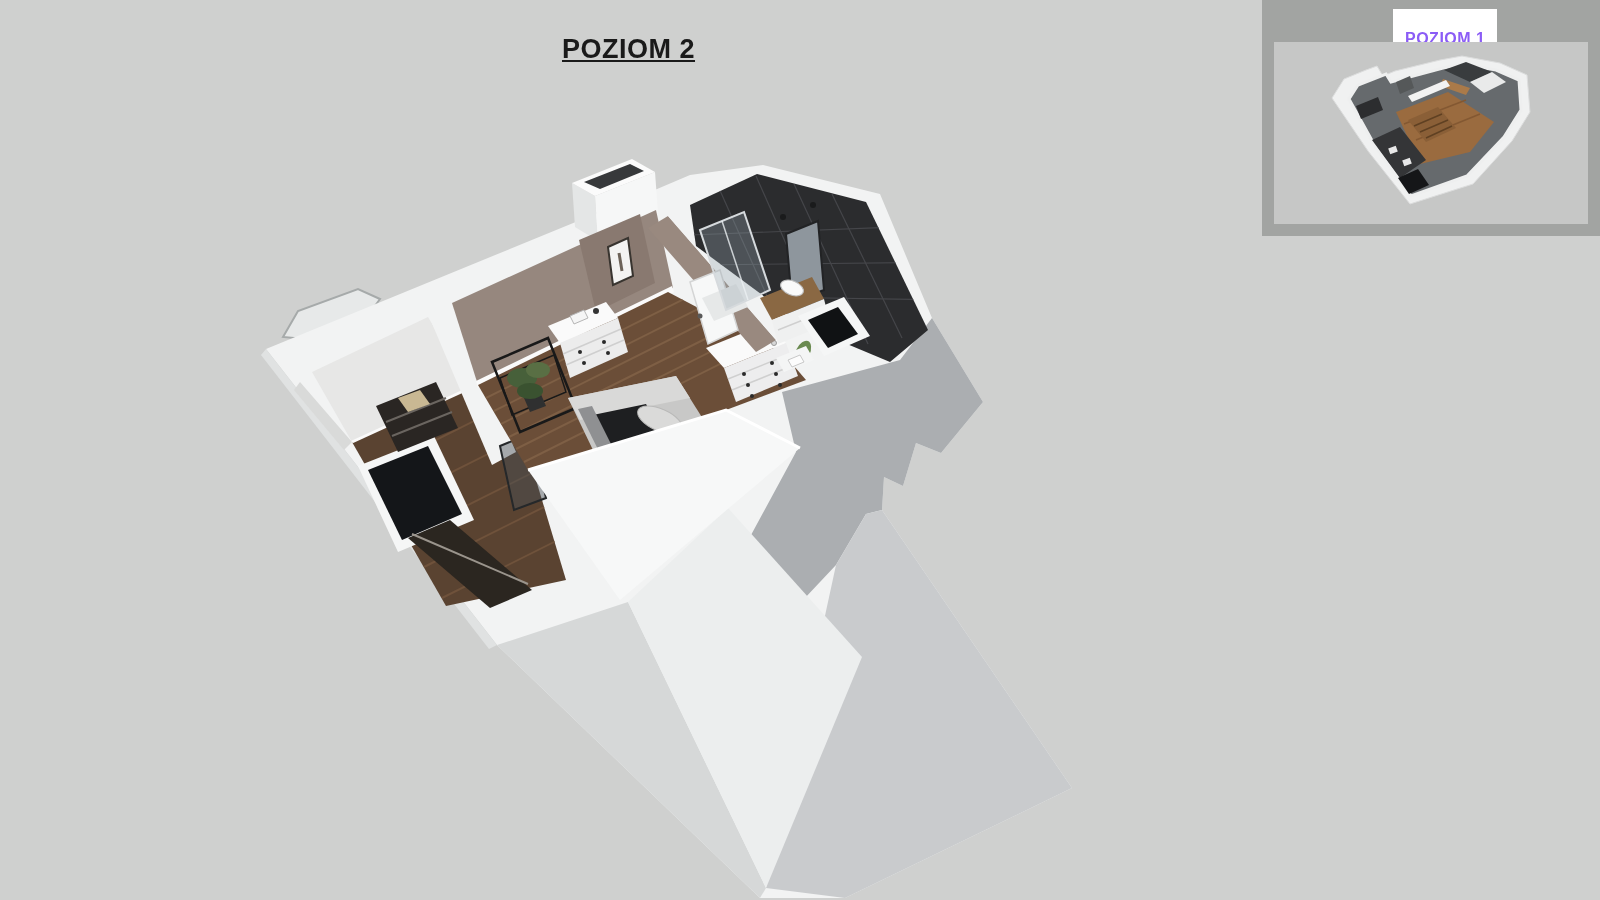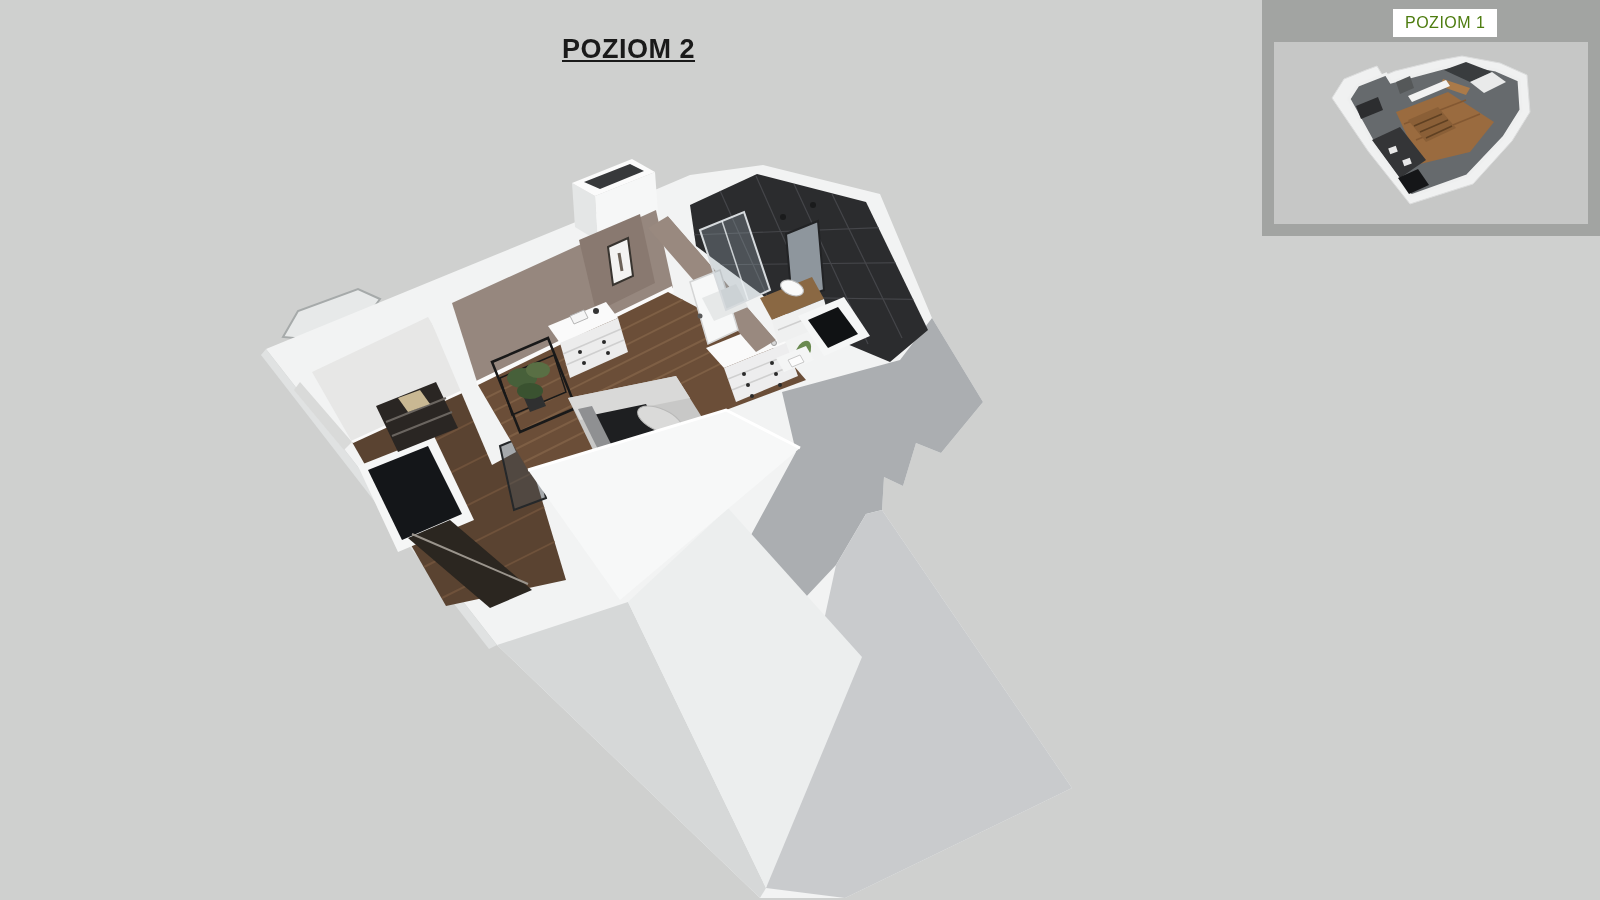--- a/index.html
+++ b/index.html
@@ -4,22 +4,22 @@
 <style>
   html,body{margin:0;padding:0;width:1600px;height:900px;overflow:hidden;
     background:#cfd0cf;font-family:"Liberation Sans",sans-serif;}
   .stage{position:absolute;left:0;top:0;width:1600px;height:900px;background:#cfd0cf;}
   .main-title{position:absolute;left:562px;top:34px;font-size:27px;font-weight:700;
     letter-spacing:.5px;color:#1a1a1a;white-space:nowrap;text-decoration:underline;}
   .plan-svg{position:absolute;left:0;top:0;width:1600px;height:900px;}
   .inset{position:absolute;left:1262px;top:0;width:338px;height:236px;background:#a2a4a2;cursor:pointer;}
   .inset-inner{position:absolute;left:12px;top:42px;width:314px;height:182px;background:#c6c7c6;}
   .inset-inner svg{position:absolute;left:0;top:0;width:314px;height:182px;}
-  .inset-label{position:absolute;left:131px;top:9px;background:#ffffff;color:#4d7c0f;
-    font-size:16px;font-weight:400;letter-spacing:.5px;padding:5px 12px;white-space:nowrap;}
+  .inset-label{position:absolute;left:131px;top:9px;background:#ffffff;color:#8b5cf6;
+    font-size:16px;font-weight:700;letter-spacing:.5px;padding:21px 12px;white-space:nowrap;}
 </style>
 </head>
 <body>
 
 <div class="stage">
 
   <div class="main-title">POZIOM 2</div>
 
   <svg class="plan-svg" viewBox="0 0 1600 900">
     <defs>

